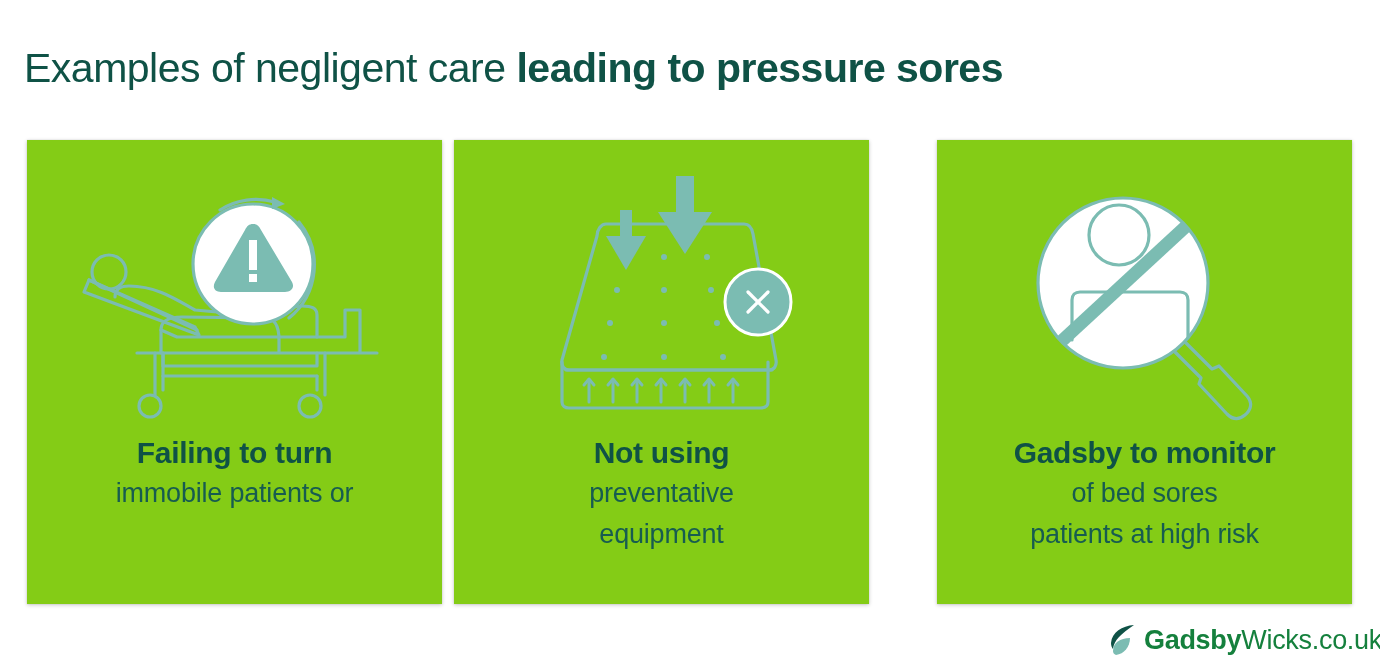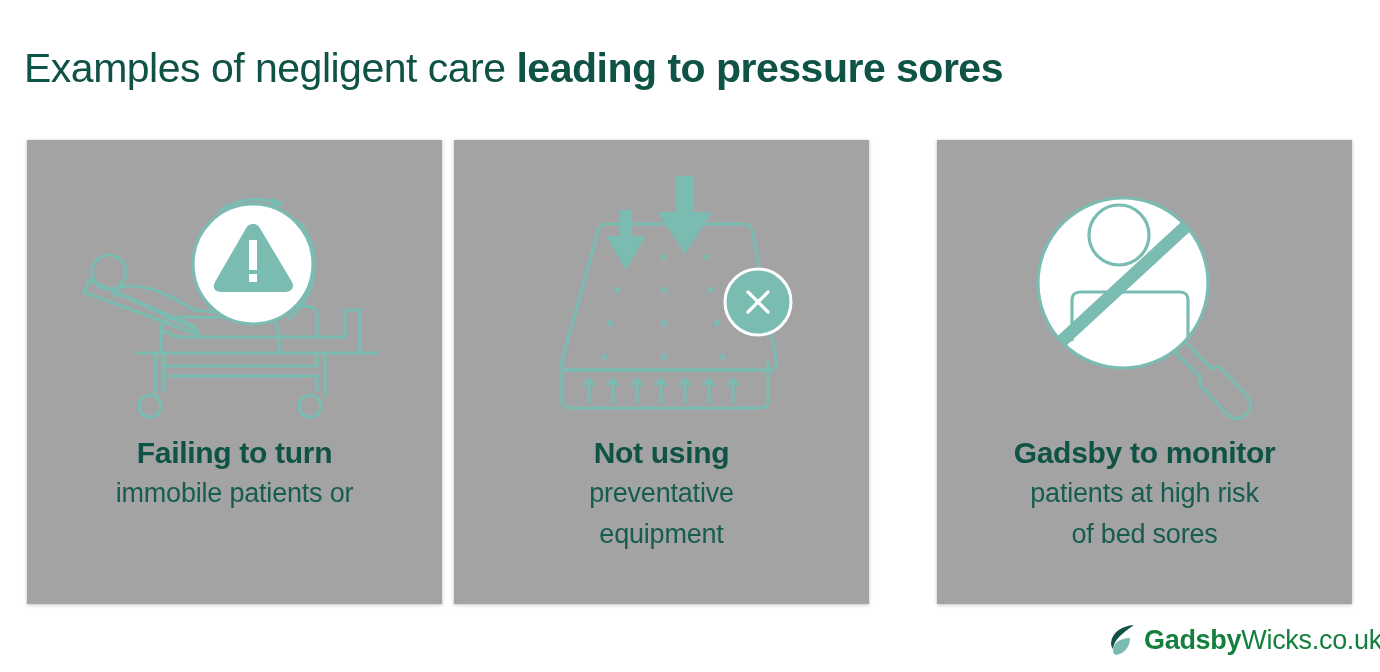--- a/index.html
+++ b/index.html
@@ -7,21 +7,21 @@
     width:1380px; height:672px; background:#ffffff; position:relative; overflow:hidden;
     font-family:"Liberation Sans", "DejaVu Sans", sans-serif; color:#0f5246;
   }
   .title {
     position:absolute; left:0; top:42px; width:1380px; 
     font-size:41px; line-height:52px; color:#0f5246; letter-spacing:-0.5px;margin-left:24px;
   }
   .title .light { font-weight:300; }
   .title .bold { font-weight:700; }
   .card {
-    position:absolute; top:140px; width:415px; height:464px; background:#a3a3a3;
+    position:absolute; top:140px; width:415px; height:464px; background:#84cc16;
     box-shadow: 0 1px 4px rgba(0,0,0,0.22), 0 0 1px rgba(0,0,0,0.15);
   }
   .card svg.icon { position:absolute; left:0; top:0; width:415px; height:290px; }
   .card .text {
     position:absolute; left:0; top:293px; width:415px; text-align:center;
   }
   .card .head { font-size:30px; line-height:40px; font-weight:700; color:#0f5246; letter-spacing:-0.3px; }
   .card .sub { font-size:27px; line-height:41px; font-weight:400; color:#175c50; letter-spacing:-0.2px; }
   .brand {
     position:absolute; left:1108px; top:621px; height:38px; display:flex; align-items:center;
@@ -148,22 +148,22 @@
     <path d="M246 200 L275 229 L282 226 L310 256 C316 263 314 270 308 275 C302 280 296 280 290 274 L262 244 L264 238 L236 210"></path>
     <circle cx="186" cy="143" r="85" fill="#fff"></circle>
     <g clip-path="url(#lens)">
       <circle cx="182" cy="95" r="30"></circle>
       <path d="M135 200 L135 160 C135 155 138 152 143 152 L243 152 C248 152 251 155 251 160 L251 200"></path>
       <line x1="115" y1="210" x2="258" y2="78" stroke-width="13" stroke-linecap="butt"></line>
     </g>
   </svg>
   <div class="text">
     <div class="head">Gadsby to monitor</div>
+    <div class="sub">of bed sores</div>
     <div class="sub">patients at high risk</div>
-    <div class="sub">of bed sores</div>
   </div>
 </div>
 
 <div class="brand">
   <svg width="28" height="34" viewBox="0 0 28 34">
     <path d="M26 2 C14 3 4 9 3 20 C3 23 4 25 5 26 C6 17 13 11 26 2 Z" fill="#0f5246"></path>
     <path d="M5 28 C5 20 12 15 22 15 C22 24 16 31 8 32 C6 31 5 30 5 28 Z" fill="#7bbcb2"></path>
   </svg>
   <div class="name"><b>Gadsby</b><span class="reg">Wicks.co.uk</span></div>
 </div>

